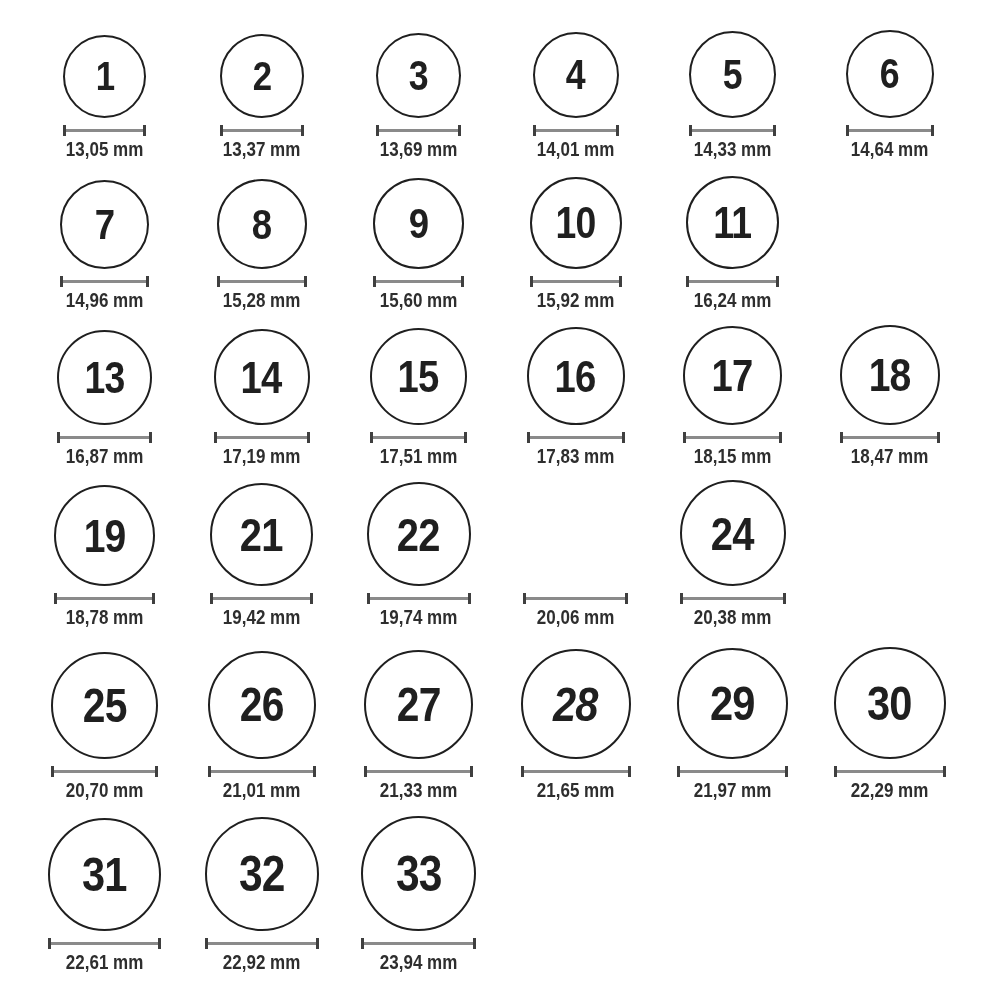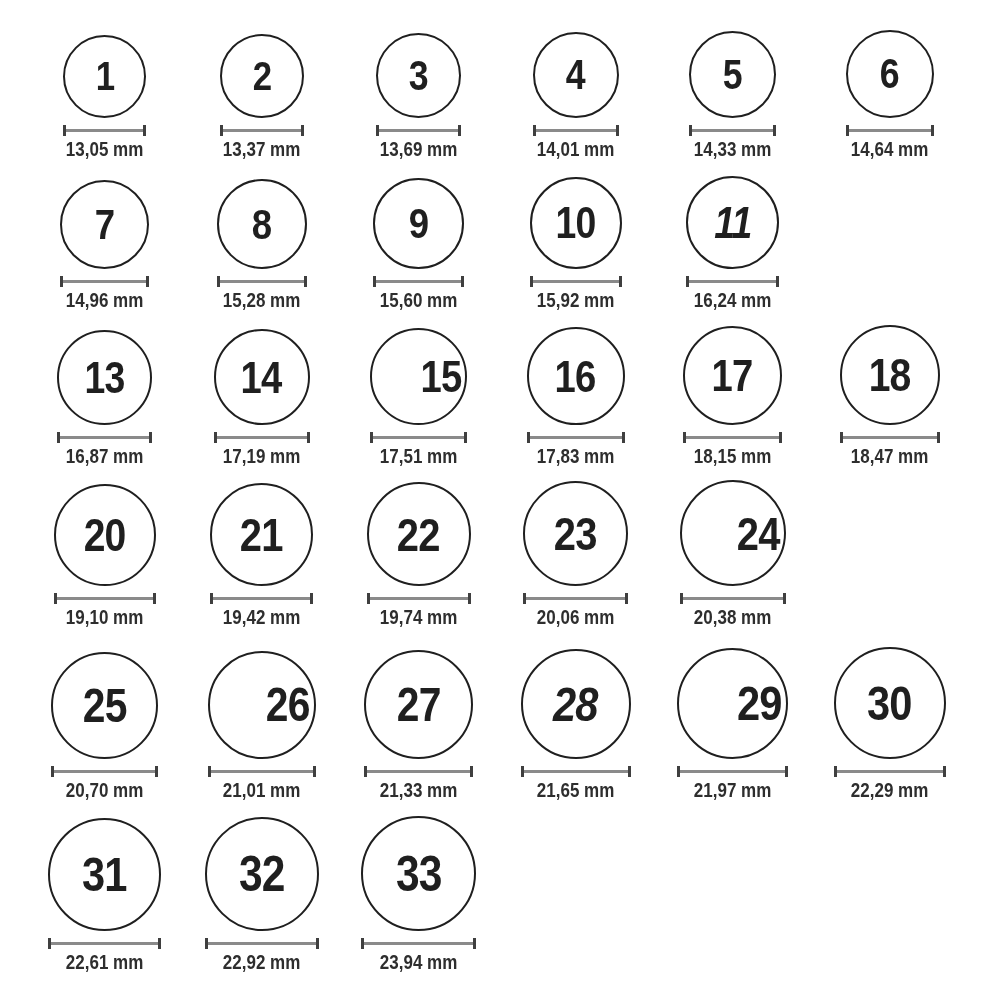--- a/index.html
+++ b/index.html
@@ -132,21 +132,21 @@
         <span class="label">15,60 mm</span>
       </div>
       <div class="cell">
         <div class="circle" style="width: 92px; height: 92px;">
           <span class="num" style="font-size: 44px;">10</span>
         </div>
         <div class="ruler" style="width: 92px;"></div>
         <span class="label">15,92 mm</span>
       </div>
       <div class="cell">
-        <div class="circle" style="width: 93px; height: 93px; font-style: italic;">
+        <div class="circle" style="width: 93px; height: 93px;">
           <span class="num" style="font-size: 44px;">11</span>
         </div>
         <div class="ruler" style="width: 93px;"></div>
         <span class="label">16,24 mm</span>
       </div>
     </div>
     <div class="row" style="margin-top: 14px;">
       <div class="cell">
         <div class="circle" style="width: 95px; height: 95px;">
           <span class="num" style="font-size: 44px;">13</span>
@@ -155,21 +155,21 @@
         <span class="label">16,87 mm</span>
       </div>
       <div class="cell">
         <div class="circle" style="width: 96px; height: 96px;">
           <span class="num" style="font-size: 45px;">14</span>
         </div>
         <div class="ruler" style="width: 96px;"></div>
         <span class="label">17,19 mm</span>
       </div>
       <div class="cell">
-        <div class="circle" style="width: 97px; height: 97px; justify-content: flex-end;">
+        <div class="circle" style="width: 97px; height: 97px;">
           <span class="num" style="font-size: 45px;">15</span>
         </div>
         <div class="ruler" style="width: 97px;"></div>
         <span class="label">17,51 mm</span>
       </div>
       <div class="cell">
         <div class="circle" style="width: 98px; height: 98px;">
           <span class="num" style="font-size: 45px;">16</span>
         </div>
         <div class="ruler" style="width: 98px;"></div>
@@ -185,86 +185,83 @@
       <div class="cell">
         <div class="circle" style="width: 100px; height: 100px;">
           <span class="num" style="font-size: 46px;">18</span>
         </div>
         <div class="ruler" style="width: 100px;"></div>
         <span class="label">18,47 mm</span>
       </div>
     </div>
     <div class="row" style="margin-top: 13px;">
       <div class="cell">
-        <div class="circle" style="width: 102px; height: 102px;">
-          <span class="num" style="font-size: 46px;">20</span>
-        </div>
-        <div class="ruler" style="width: 102px;"></div>
-        <span class="label">19,10 mm</span>
+        <div class="circle" style="width: 101px; height: 101px;">
+          <span class="num" style="font-size: 46px;">19</span>
+        </div>
+        <div class="ruler" style="width: 101px;"></div>
+        <span class="label">18,78 mm</span>
       </div>
       <div class="cell">
         <div class="circle" style="width: 103px; height: 103px;">
           <span class="num" style="font-size: 47px;">21</span>
         </div>
         <div class="ruler" style="width: 103px;"></div>
         <span class="label">19,42 mm</span>
       </div>
       <div class="cell">
         <div class="circle" style="width: 104px; height: 104px;">
           <span class="num" style="font-size: 47px;">22</span>
         </div>
         <div class="ruler" style="width: 104px;"></div>
         <span class="label">19,74 mm</span>
       </div>
       <div class="cell">
-        <div class="circle" style="width: 105px; height: 105px;">
-          <span class="num" style="font-size: 47px;">23</span>
-        </div>
         <div class="ruler" style="width: 105px;"></div>
         <span class="label">20,06 mm</span>
       </div>
       <div class="cell">
-        <div class="circle" style="width: 106px; height: 106px; justify-content: flex-end;">
+        <div class="circle" style="width: 106px; height: 106px;">
           <span class="num" style="font-size: 47px;">24</span>
         </div>
         <div class="ruler" style="width: 106px;"></div>
         <span class="label">20,38 mm</span>
       </div>
     </div>
     <div class="row" style="margin-top: 19px;">
       <div class="cell">
         <div class="circle" style="width: 107px; height: 107px;">
           <span class="num" style="font-size: 48px;">25</span>
         </div>
         <div class="ruler" style="width: 107px;"></div>
         <span class="label">20,70 mm</span>
       </div>
       <div class="cell">
-        <div class="circle" style="width: 108px; height: 108px; justify-content: flex-end;">
+        <div class="circle" style="width: 108px; height: 108px;">
           <span class="num" style="font-size: 48px;">26</span>
         </div>
         <div class="ruler" style="width: 108px;"></div>
         <span class="label">21,01 mm</span>
       </div>
       <div class="cell">
         <div class="circle" style="width: 109px; height: 109px;">
           <span class="num" style="font-size: 48px;">27</span>
         </div>
         <div class="ruler" style="width: 109px;"></div>
         <span class="label">21,33 mm</span>
       </div>
       <div class="cell">
         <div class="circle" style="width: 110px; height: 110px; font-style: italic;">
           <span class="num" style="font-size: 49px;">28</span>
         </div>
         <div class="ruler" style="width: 110px;"></div>
         <span class="label">21,65 mm</span>
       </div>
       <div class="cell">
-        <div class="circle" style="width: 111px; height: 111px; justify-content: flex-end;">
+        <div class="circle" style="width: 111px; height: 111px;">
           <span class="num" style="font-size: 49px;">29</span>
         </div>
         <div class="ruler" style="width: 111px;"></div>
         <span class="label">21,97 mm</span>
       </div>
       <div class="cell">
         <div class="circle" style="width: 112px; height: 112px;">
           <span class="num" style="font-size: 49px;">30</span>
         </div>
         <div class="ruler" style="width: 112px;"></div>

